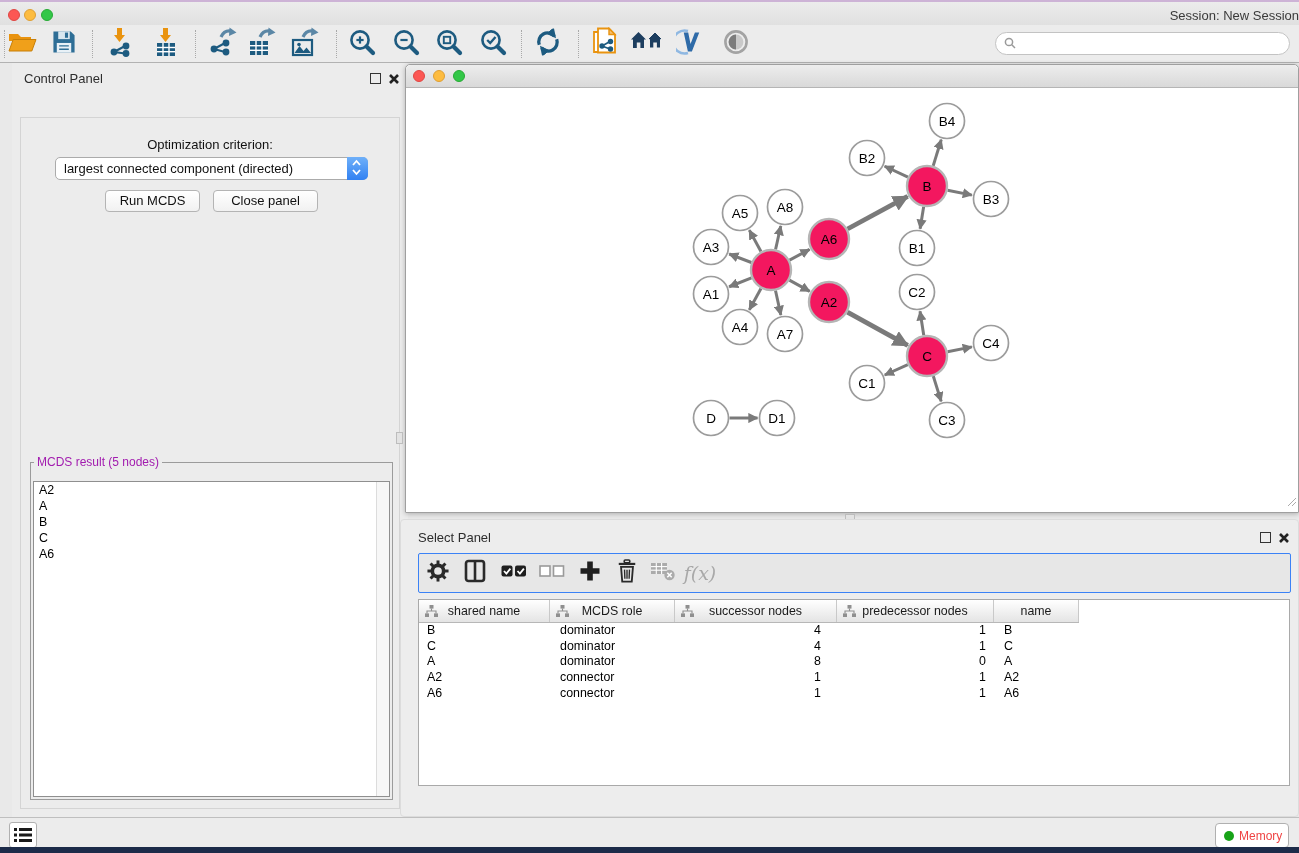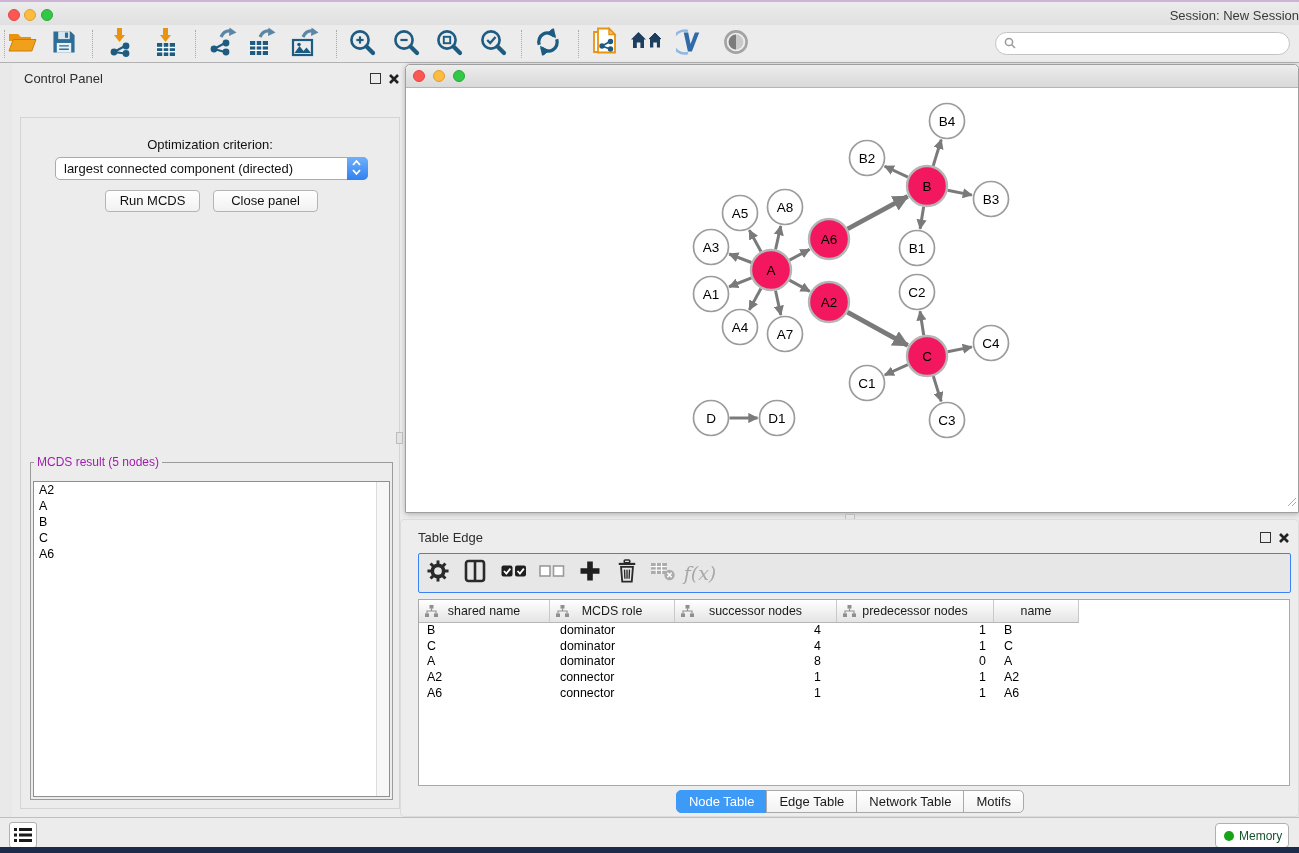--- a/index.html
+++ b/index.html
@@ -67,21 +67,21 @@
 .tcell.al { text-align:left; }
 .tcell.ar { text-align:right; }
 #tp-tabs { position:absolute; left:0; top:270px; width:899px; text-align:center; }
 .tptab { display:inline-block; vertical-align:top; height:23px; line-height:22px; font-size:13px; color:#1a1a1a; background:linear-gradient(#ffffff,#f2f2f2); border:1px solid #a9a9a9; padding:0 12px; margin-left:-1px; }
 .tptab.first { border-radius:5px 0 0 5px; }
 .tptab.last { border-radius:0 5px 5px 0; }
 .tptab.sel { background:#3e9af7; border-color:#3e9af7; color:#fff; }
 #statusbar { left:0; top:817px; width:1299px; height:30px; background:#ececec; border-top:1px solid #bfbfbf; }
 #list-btn { position:absolute; left:9px; top:4px; width:28px; height:26px; background:#fff; border:1px solid #b0b0b0; border-radius:3px; }
 #list-btn svg { position:absolute; left:4px; top:4px; }
-#memory-btn { position:absolute; left:1215px; top:5px; width:74px; height:25px; background:#fff; border:1px solid #b0b0b0; border-radius:4px; font-size:12px; color:#14532d; }
+#memory-btn { position:absolute; left:1215px; top:5px; width:74px; height:25px; background:#fff; border:1px solid #b0b0b0; border-radius:4px; font-size:12px; color:#ef4444; }
 #memory-btn .dot { position:absolute; left:8px; top:7px; width:10px; height:10px; border-radius:50%; background:#18a318; }
 #memory-btn .lbl { position:absolute; left:23px; top:5px; }
 </style>
 </head>
 <body>
 
 <div class="abs" id="desktop-top"></div>
 
 <div class="abs" id="titlebar">
   <span class="tl t1"></span>
@@ -425,21 +425,21 @@
           <line x1="11" y1="7" x2="7" y2="11"></line>
         </g>
       </svg>
   </span>
 </div>
 
 <span class="abs grip" id="left-grip"></span>
 <span class="abs grip" id="center-grip"></span>
 
 <div class="abs" id="table-panel">
-  <div class="abs panel-title" id="tp-title">Table Edge</div>
+  <div class="abs panel-title" id="tp-title">Select Panel</div>
   <span class="float-ic" style="left:859px; top:12px;"></span>
   <span class="close-ic" style="left:877px; top:10px;">
     <svg width="12" height="12" viewBox="0 0 12 12">
         <path d="M2 2 L10 10 M10 2 L2 10" stroke="#222" stroke-width="2.6"></path>
       </svg>
   </span>
   <div id="tp-toolbar">
     <span class="tpicon" style="left:19px">
       <svg width="22" height="22" viewBox="0 0 24 24">
           <circle cx="12" cy="12" r="6.2" fill="none" stroke="#2a2a2a" stroke-width="4"></circle>
@@ -568,23 +568,20 @@
         </div>
         <div class="trow">
           <div class="tcell al" style="width: 131px; padding-left: 8px;">A6</div>
           <div class="tcell al" style="width: 125px; padding-left: 10px;">connector</div>
           <div class="tcell ar" style="width: 162px; padding-right: 16px;">1</div>
           <div class="tcell ar" style="width: 157px; padding-right: 8px;">1</div>
           <div class="tcell al" style="width: 85px; padding-left: 10px;">A6</div>
         </div>
       </div>
   </div>
-  <div id="tp-tabs">
-    <span class="tptab first sel">Node Table</span><span class="tptab">Edge Table</span><span class="tptab">Network Table</span><span class="tptab last">Motifs</span>
-  </div>
 </div>
 
 <div class="abs" id="statusbar">
   <span id="list-btn">
     <svg width="18" height="17" viewBox="0 0 18 17" fill="#1a1a1a">
         <rect x="0" y="1" width="3" height="3"></rect>
         <rect x="5" y="1" width="13" height="3"></rect>
         <rect x="0" y="6.5" width="3" height="3"></rect>
         <rect x="5" y="6.5" width="13" height="3"></rect>
         <rect x="0" y="12" width="3" height="3"></rect>

